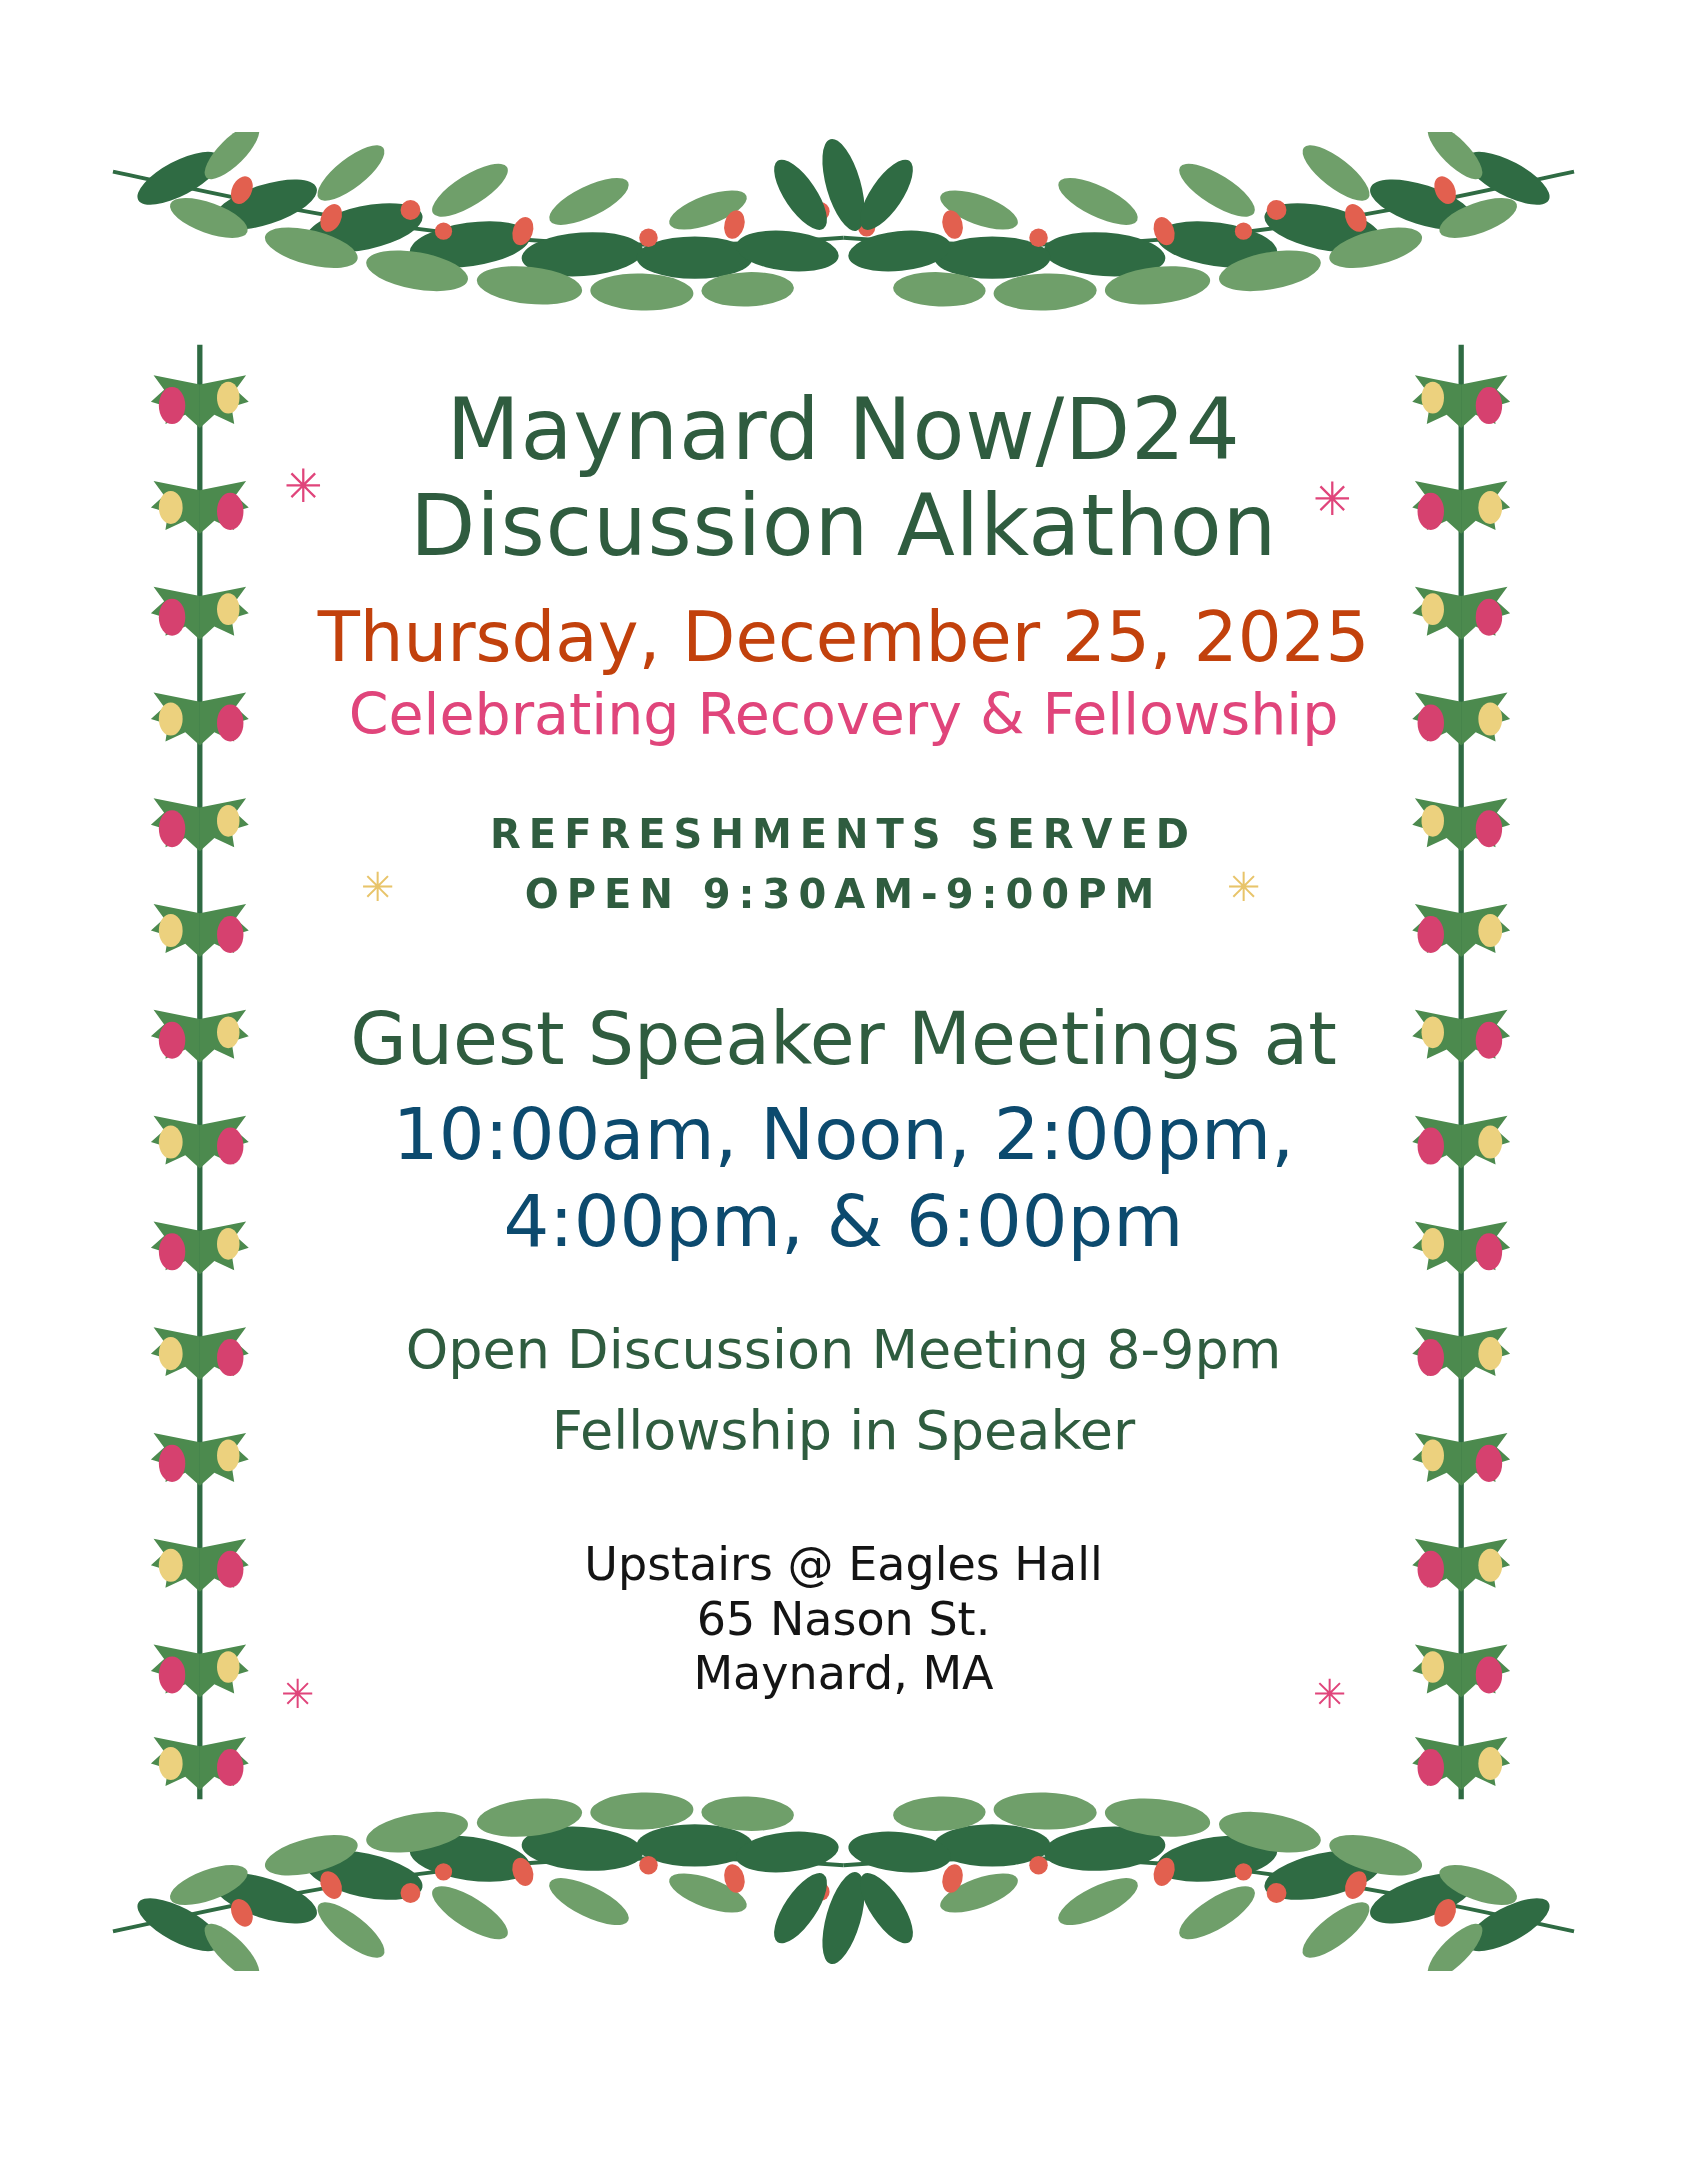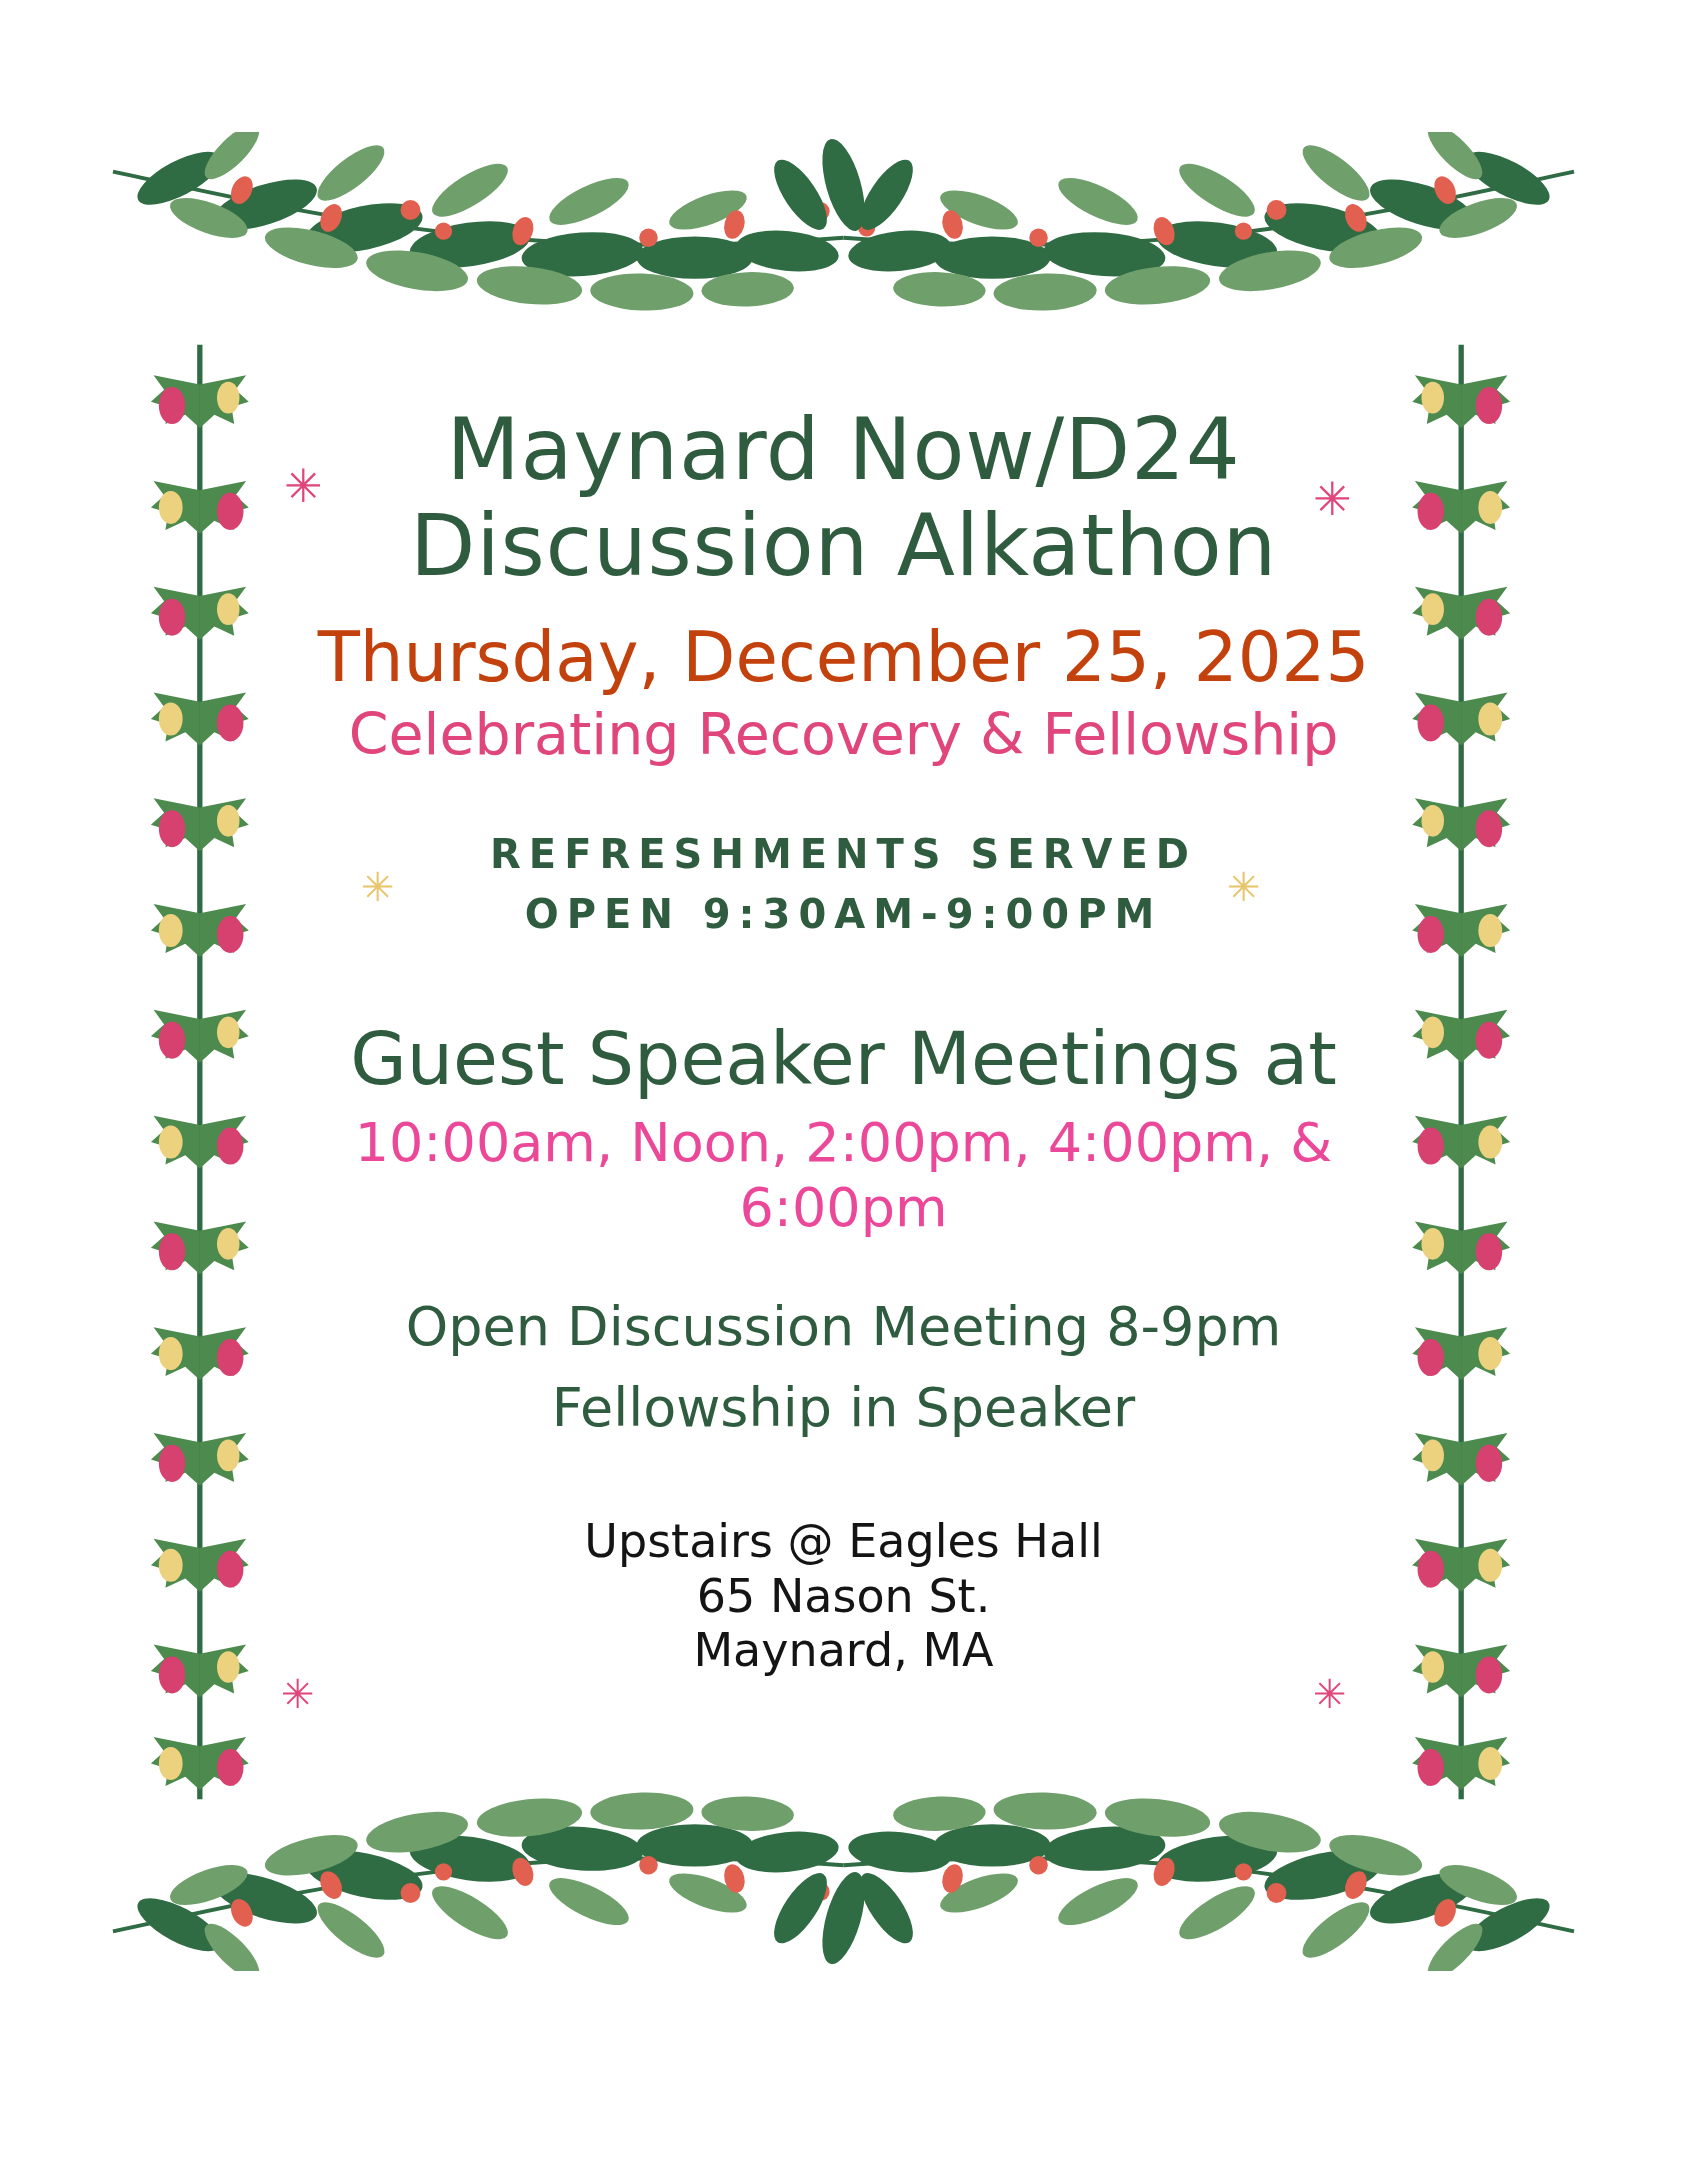--- a/index.html
+++ b/index.html
@@ -78,21 +78,21 @@
     line-height: 1;
     user-select: none;
   }
   .gold-sparkle.g1 { left: 361px; top: 867px; }
   .gold-sparkle.g2 { left: 1227px; top: 867px; }
 
   
   .content {
     position: absolute;
     left: 278px;
-    top: 404px;
+    top: 384px;
     width: 1131px;
     text-align: center;
   }
 
   .title-line {
     font-family: "DejaVu Sans", sans-serif;
     color: #2f5c3f;
     font-size: 85px;
     line-height: 1.08;
     letter-spacing: 0.7px;
@@ -125,22 +125,22 @@
   }
 
   .speaker-head {
     margin-top: 75px;
     font-size: 73px;
     color: #2f5c3f;
     line-height: 1.1;
   }
   .speaker-times {
     margin-top: 12px;
-    font-size: 54px;
-    color: #ec4899;
+    font-size: 72px;
+    color: #0c4a6e;
     line-height: 1.2;
   }
 
   .open-discussion {
     margin-top: 52px;
     font-size: 54px;
     color: #2f5c3f;
     line-height: 1.25;
   }
   .fellowship-between {

